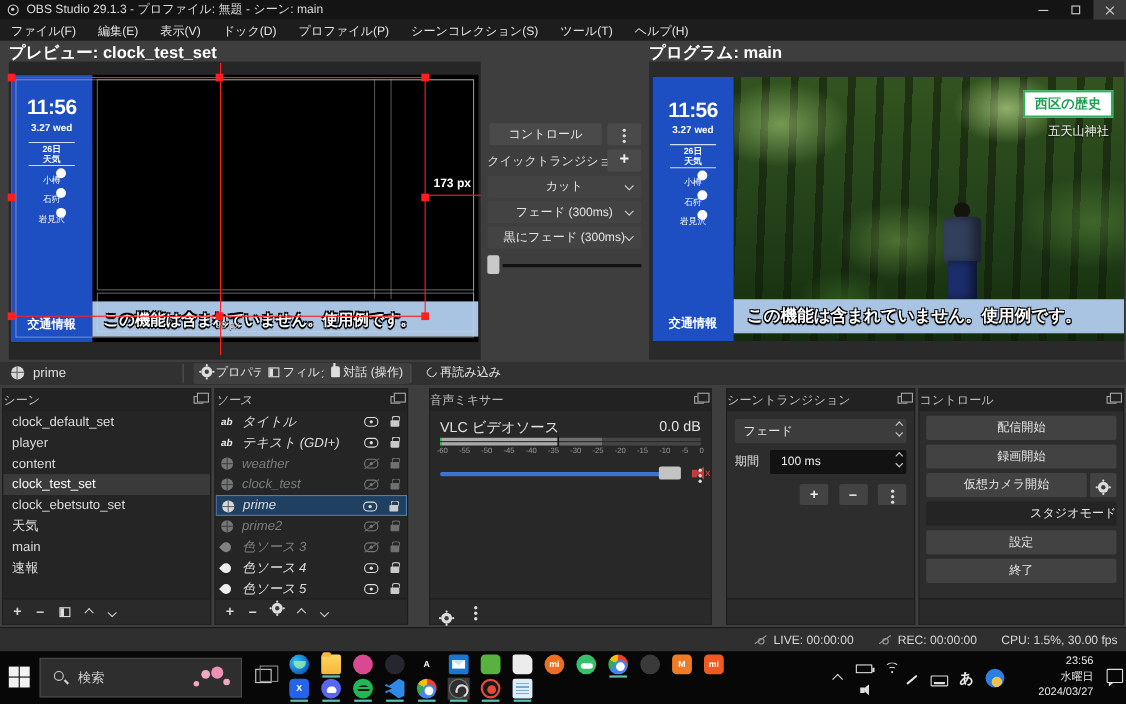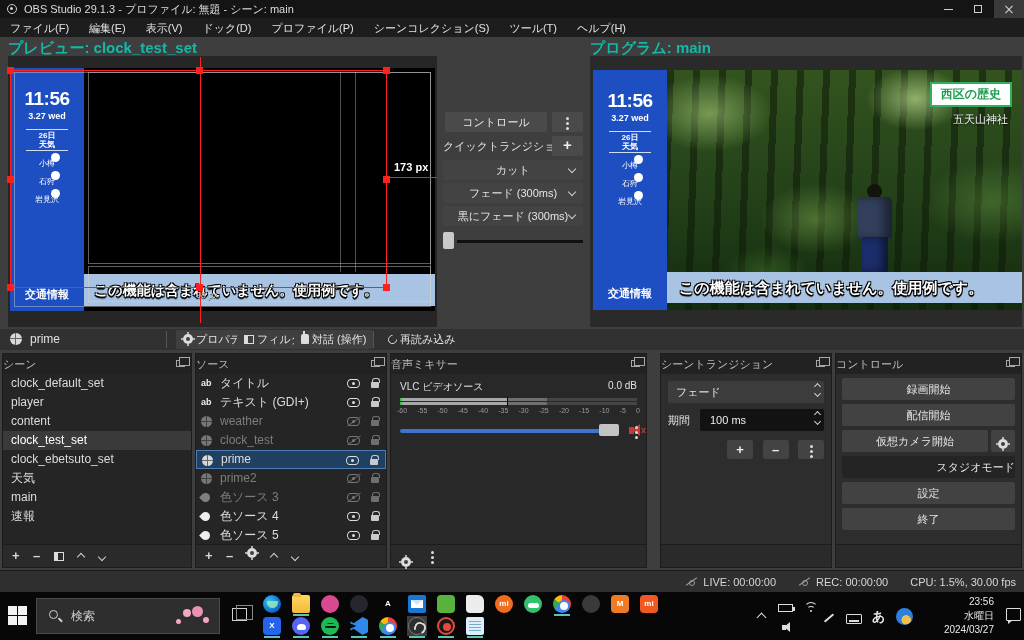--- a/index.html
+++ b/index.html
@@ -14,21 +14,21 @@
   .wbtn { position:absolute; top:0; width:30px; height:18px; }
   .wbtn .bar { position:absolute; left:10px; top:9px; width:9px; height:1px; background:#d0d0d0; }
   .wbtn .sq  { position:absolute; left:10px; top:5px; width:8px; height:8px; border:1px solid #d0d0d0; }
   .wbtn.close { background:#3a3a3a; }
   .wbtn .x1,.wbtn .x2 { position:absolute; left:10px; top:9px; width:10px; height:1px; background:#d8d8d8; }
   .wbtn .x1 { transform:rotate(45deg);} .wbtn .x2 { transform:rotate(-45deg);}
   #menubar { position:absolute; left:0; top:18px; width:1024px; height:19px; background:#1d1d1d; color:#e2e2e2; font-size:11px; }
   .menu-item { display:inline-block; padding:3px 10px 0 10px; height:19px; }
 
   
-  .pane-label { position:absolute; top:39px; color:#14b8a6; font-size:15px; font-weight:bold; }
+  .pane-label { position:absolute; top:39px; color:#ffffff; font-size:15px; font-weight:bold; }
 
   
   #preview-canvas { position:absolute; left:8px; top:56px; width:429px; height:271px; background:#262626; }
   #program-canvas { position:absolute; left:590px; top:56px; width:432px; height:271px; background:#2a2a2a; }
   .video { position:absolute; overflow:hidden; background:#000; }
   #preview-video { left:2px; top:12px; width:425px; height:243px; }
   #program-video { left:3px; top:14px; width:429px; height:240px; }
   #program-video .forest { position:absolute; inset:0; left:74px;
      background:
        radial-gradient(ellipse 70px 45px at 70% 12%, rgba(225,255,170,.55), transparent 70%),
@@ -111,21 +111,21 @@
   .dock-header { height:20px; background:#222; color:#bdbdbd; font-size:11px; text-align:left; line-height:20px; position:relative; }
   .pop { position:absolute; right:6px; top:6px; width:9px; height:7px; border:1px solid #a8a8a8; }
   .pop::after { content:''; position:absolute; left:2px; top:-4px; width:9px; height:7px; border:1px solid #a8a8a8; background:#222; }
   .dock-body { position:absolute; left:0; right:0; top:20px; bottom:23px; background:#252525; overflow:hidden; }
   .dock-foot { position:absolute; left:0; right:0; bottom:0; height:23px; background:#2a2a2a; border-top:1px solid #1c1c1c; color:#d8d8d8; }
   .foot-ic { display:inline-block; margin:3px 0 0 9px; font-size:13px; font-weight:bold; color:#d8d8d8; vertical-align:top; }
   .chev-up,.chev-dn { display:inline-block; width:6px; height:6px; border-right:1.5px solid #d0d0d0; border-bottom:1.5px solid #d0d0d0; margin:6px 0 0 10px; }
   .chev-up { transform:rotate(-135deg); margin-top:9px; } .chev-dn { transform:rotate(45deg); }
 
   #dock-scenes { left:2px; width:190px; }
-  #dock-sources { left:195px; width:192px; }
+  #dock-sources { left:195px; width:176px;font-style:italic; }
   #dock-mixer { left:390px; width:257px; }
   #dock-strans { left:660px; width:172px; }
   #dock-controls { left:835px; width:187px; }
 
   .scene-row { height:19px; line-height:19px; color:#dcdcdc; font-size:12px; padding-left:8px; }
   .scene-row.sel { background:#3a3a3a; color:#fff; }
 
   .source-row { position:relative; height:19px; line-height:19px; color:#dcdcdc; font-size:12px; padding-left:24px; }
   .source-row.dim { color:#7d7d7d; }
   .source-row.dim .s-ic, .source-row.dim .eye, .source-row.dim .lock { opacity:.45; }
@@ -136,21 +136,21 @@
   .ic-media::before { content:''; position:absolute; left:5px; top:0; width:1px; height:11px; background:#666; }
   .ic-media::after { content:''; position:absolute; left:0; top:5px; width:11px; height:1px; background:#666; }
   .ic-color { width:9px; height:9px; background:#eee; border-radius:0 60% 60% 60%; transform:rotate(-45deg); display:block; margin-top:1px; }
   .eye { position:absolute; right:26px; top:5px; width:13px; height:9px; border:1px solid #ddd; border-radius:60%/100%; }
   .eye::after { content:''; position:absolute; left:4px; top:2px; width:3px; height:3px; background:#ddd; border-radius:50%; }
   .eye.off::before { content:''; position:absolute; left:-2px; top:3px; width:16px; height:1px; background:#bbb; transform:rotate(-35deg); }
   .lock { position:absolute; right:7px; top:8px; width:8px; height:6px; background:#c9c9c9; border-radius:1px; }
   .lock::before { content:''; position:absolute; left:1px; top:-4px; width:6px; height:4px; border:1.5px solid #c9c9c9; border-bottom:none; border-radius:3px 3px 0 0; }
 
   
-  #mix-row1 { position:absolute; left:9px; right:9px; top:6px; color:#e0e0e0; font-size:10px; }
+  #mix-row1 { position:absolute; left:9px; right:9px; top:6px; color:#e0e0e0; font-size:13px; }
   #mix-db { position:absolute; right:0; top:0; }
   .meter-bar { position:absolute; left:9px; right:9px; height:3px;
      background:linear-gradient(90deg,#2ecc40 0 2px,#a9a9a9 2px 45%,#6f6f6f 45% 62%,#454545 62% 100%); }
   #meter1 { top:24px; } #meter2 { top:28px; }
   #meter-notch { position:absolute; left:calc(9px + 42%); top:23px; width:1px; height:9px; background:#000; }
   #mix-ticks { position:absolute; left:6px; right:6px; top:33px; display:flex; justify-content:space-between; color:#9a9a9a; font-size:7px; }
   #vol-track { position:absolute; left:9px; top:55px; width:218px; height:4px; background:linear-gradient(90deg,#3c74cf 0 92%,#262626 92%); border-radius:2px; }
   #vol-thumb { position:absolute; left:208px; top:50px; width:20px; height:12px; background:#c3c3c3; border-radius:2px; }
   .mute { position:absolute; left:238px; top:50px; width:16px; height:13px; }
   .mute .spk { position:absolute; left:0; top:3px; width:5px; height:7px; background:#c23a3a; }
@@ -498,22 +498,22 @@
         <span class="st-mini">–</span>
         <span class="st-mini"><span class="dots" style="margin-top:3px"><i></i><i></i><i></i></span></span>
       </div>
     </div>
     <div class="dock-foot"></div>
   </div>
 
   <div class="dock" id="dock-controls">
     <div class="dock-header"><span>コントロール</span><span class="pop"></span></div>
     <div class="dock-body" style="background:#2d2d2d" id="control-buttons">
+        <div class="ctl-btn">配信開始</div>
         <div class="ctl-btn">録画開始</div>
-        <div class="ctl-btn">配信開始</div>
         <div class="ctl-row">
           <div class="main">仮想カメラ開始</div>
           <div class="gearbtn"><span class="gear"></span></div>
         </div>
         <div class="ctl-btn active">スタジオモード</div>
         <div class="ctl-btn">設定</div>
         <div class="ctl-btn">終了</div>
       </div>
     <div class="dock-foot"></div>
   </div>

